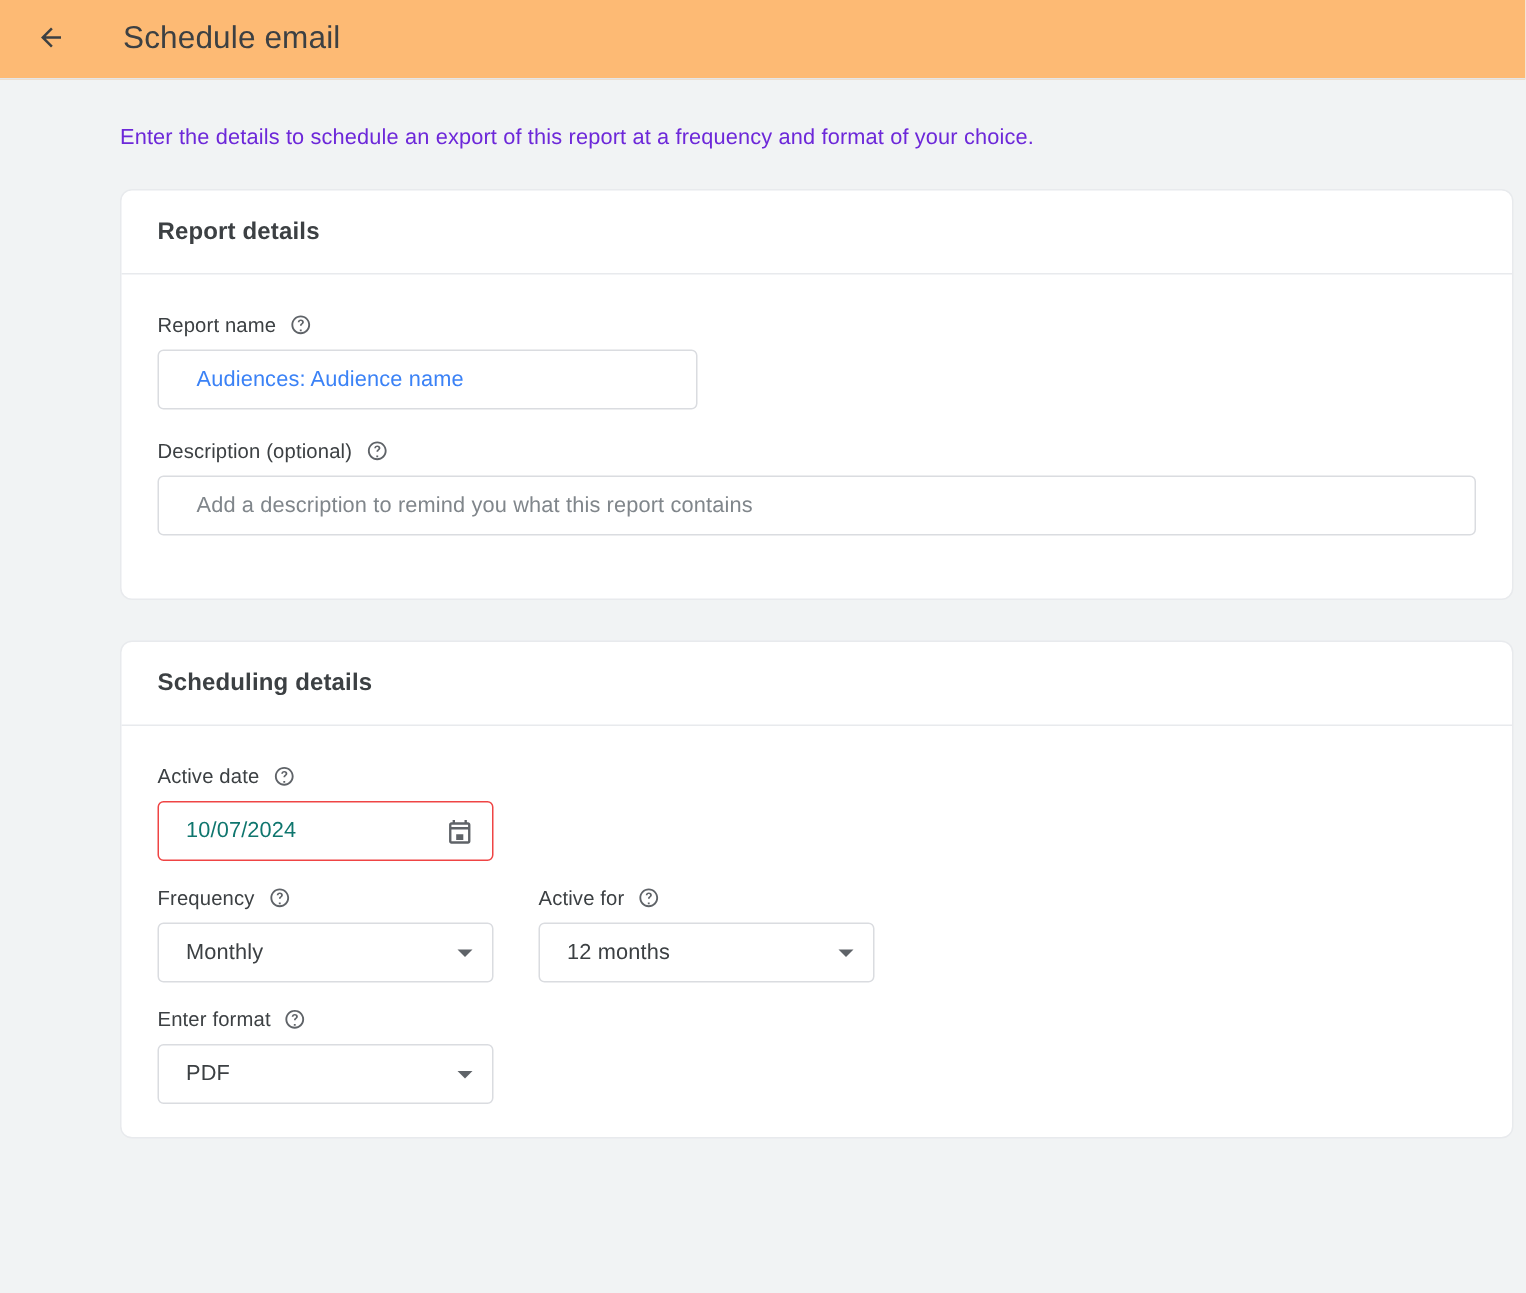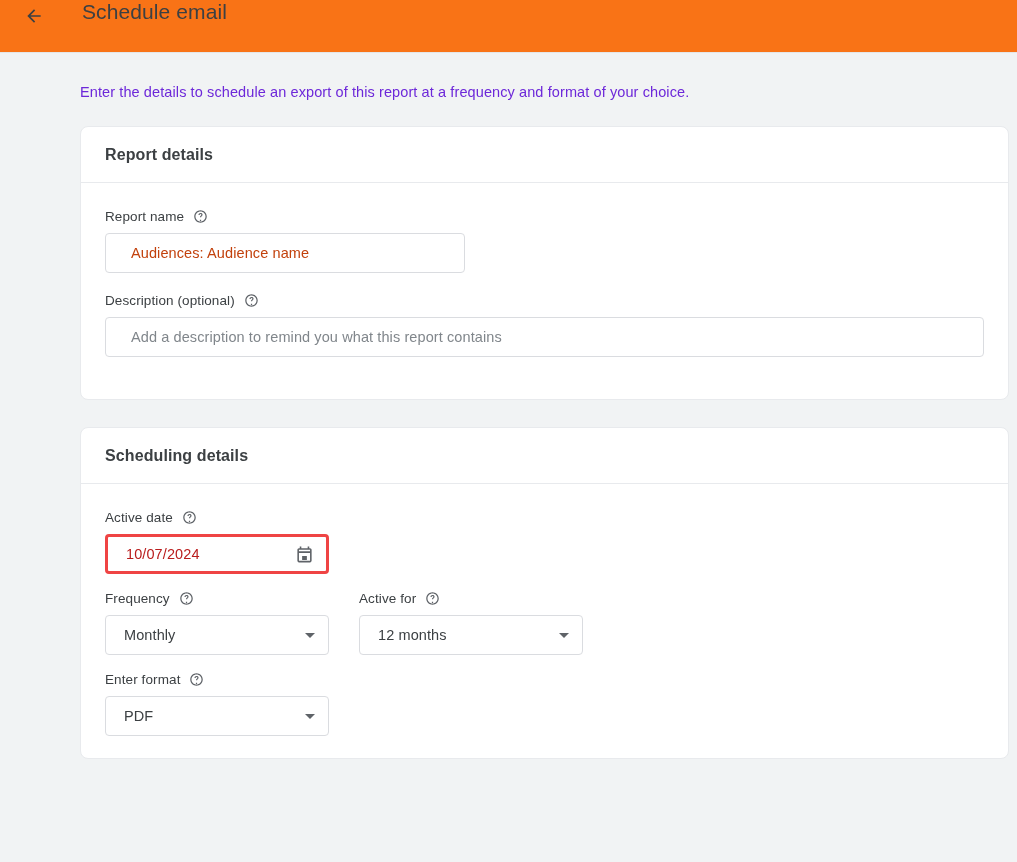--- a/index.html
+++ b/index.html
@@ -12,24 +12,24 @@
     height: 862px;
     background: #f1f3f4;
     font-family: "Liberation Sans", sans-serif;
     color: #3c4043;
     overflow: hidden;
   }
 
   
   .app-header {
     height: 53px;
-    background: #f97316;
+    background: #fdba74;
     border-bottom: 1px solid #e4e6e8;
     display: flex;
-    align-items: flex-start;
+    align-items: center;
     padding: 0 0 0 17px;
   }
   .back-btn {
     width: 34px;
     height: 34px;
     display: flex;
     align-items: center;
     justify-content: center;
     border: none;
     background: transparent;
@@ -106,21 +106,21 @@
 
   .text-input {
     height: 40px;
     border: 1px solid #dadce0;
     border-radius: 4px;
     background: #fff;
     display: flex;
     align-items: center;
     padding: 0 14px 0 25px;
     font-size: 14.5px;
-    color: #c2410c;
+    color: #3b82f6;
     letter-spacing: 0.1px;
     cursor: text;
   }
   .text-input.placeholder { color: #80868b; }
   .w-360 { width: 360px; }
   .w-full { width: 886px; max-width: 100%; }
 
   .search-input {
     height: 47px;
     border: 1px solid #dadce0;
@@ -156,29 +156,29 @@
     letter-spacing: 0.1px;
   }
 
   .gap-20 { height: 20px; }
   .gap-17 { height: 17px; }
 
   
   .date-input {
     width: 224px;
     height: 40px;
-    border: 3px solid #ef4444;
+    border: 1px solid #ef4444;
     border-radius: 4px;
     background: #fff;
     display: flex;
     align-items: center;
     justify-content: space-between;
     padding: 0 12px 0 18px;
     font-size: 14.5px;
-    color: #b91c1c;
+    color: #0f766e;
     cursor: pointer;
     letter-spacing: 0.1px;
   }
   .calendar-icon {
     width: 20px; height: 20px;
     color: #5f6368;
     display: flex; align-items: center; justify-content: center;
     flex: 0 0 auto;
     cursor: pointer;
   }

